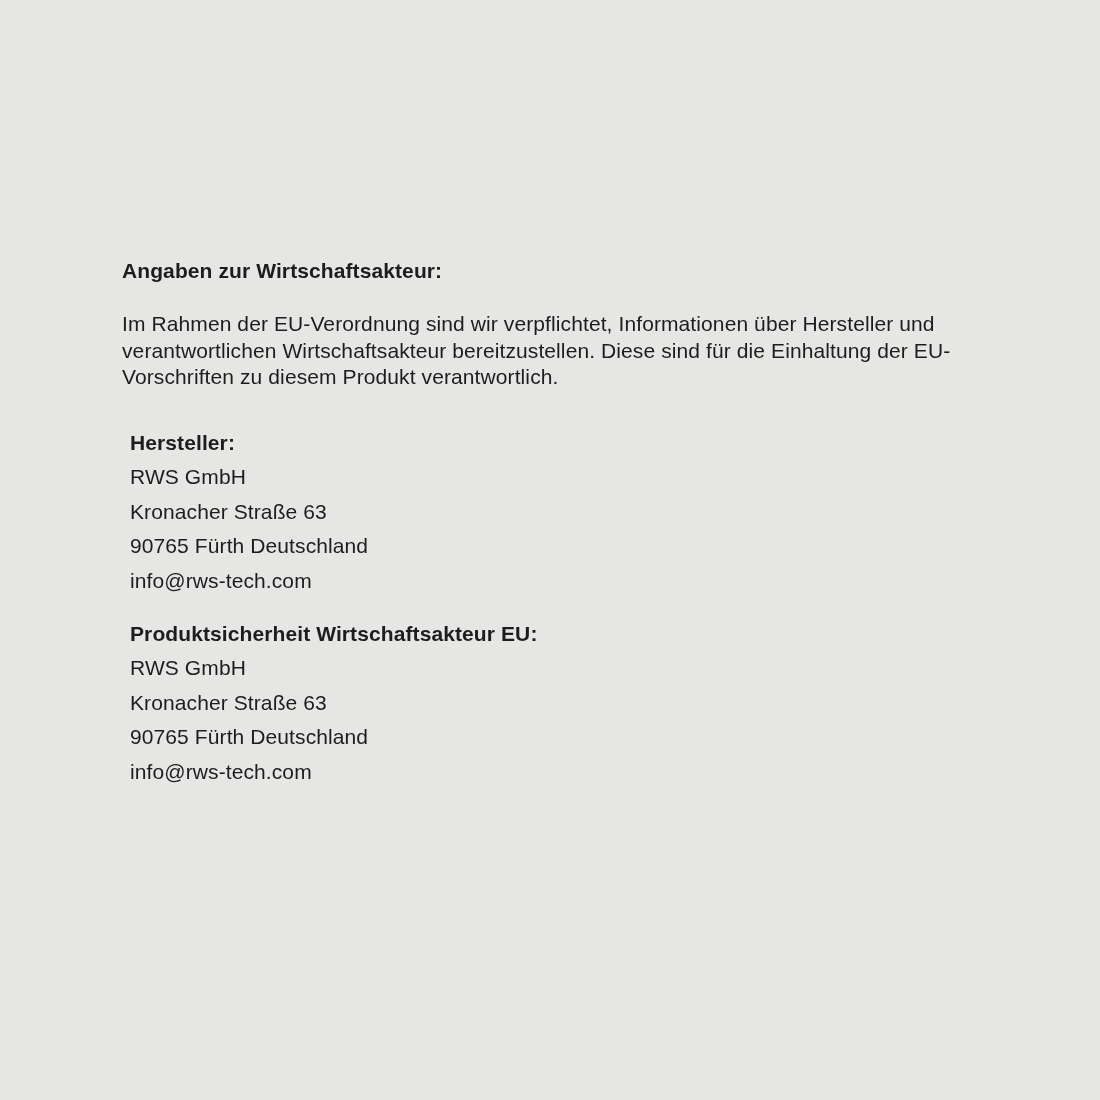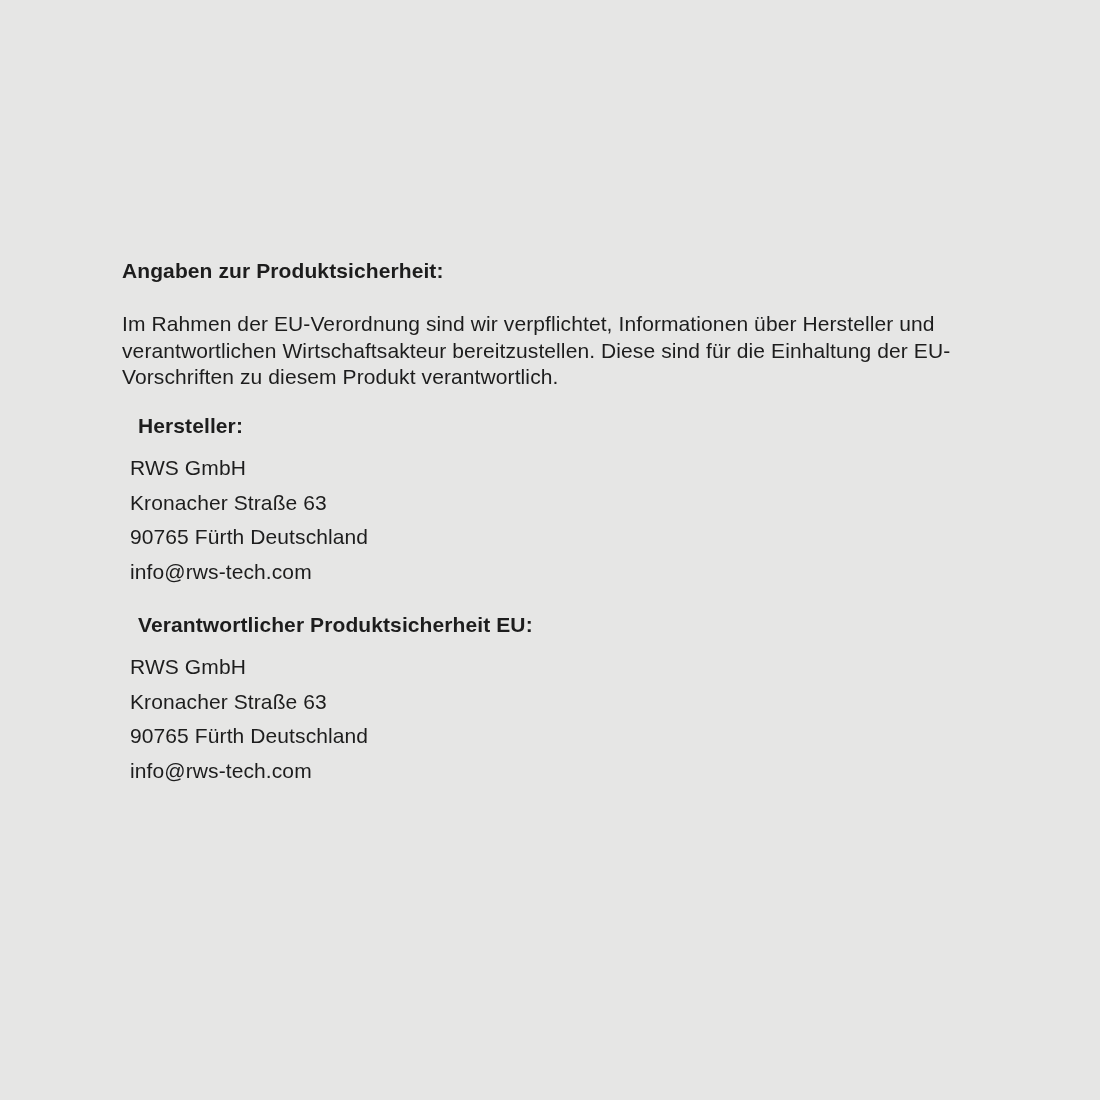--- a/index.html
+++ b/index.html
@@ -25,52 +25,52 @@
     line-height: 26.5px;
     letter-spacing: 0.1px;
   }
   .doc h1 {
     font-size: 21px;
     line-height: 26.5px;
     font-weight: bold;
     margin: 0 0 26.5px 0;
   }
   .intro {
-    margin: 0 0 22px 0;
+    margin: 0 0 39px 0;
     max-width: 862px;
   }
   .section {
     margin: 0 0 26.5px 0;
   }
   .section-label {
     font-weight: bold;
-    margin: 16px;
+    margin: 8px;
   }
   .addr-line {
     margin: 8px;
   }
 </style>
 </head>
 <body>
 
 <main class="doc">
 
-  <h1>Angaben zur Produktsicherheit:</h1>
+  <h1>Angaben zur Wirtschaftsakteur:</h1>
 
   <p class="intro">Im Rahmen der EU-Verordnung sind wir verpflichtet, Informationen über Hersteller und verantwortlichen Wirtschaftsakteur bereitzustellen. Diese sind für die Einhaltung der EU-Vorschriften zu diesem Produkt verantwortlich.</p>
 
   <section class="section">
     <p class="section-label">Hersteller:</p>
     <p class="addr-line">RWS GmbH</p>
     <p class="addr-line">Kronacher Straße 63</p>
     <p class="addr-line">90765 Fürth Deutschland</p>
     <p class="addr-line">info@rws-tech.com</p>
   </section>
 
   <section class="section">
-    <p class="section-label">Verantwortlicher Produktsicherheit EU:</p>
+    <p class="section-label">Produktsicherheit Wirtschaftsakteur EU:</p>
     <p class="addr-line">RWS GmbH</p>
     <p class="addr-line">Kronacher Straße 63</p>
     <p class="addr-line">90765 Fürth Deutschland</p>
     <p class="addr-line">info@rws-tech.com</p>
   </section>
 
 </main>
 
 </body></html>

